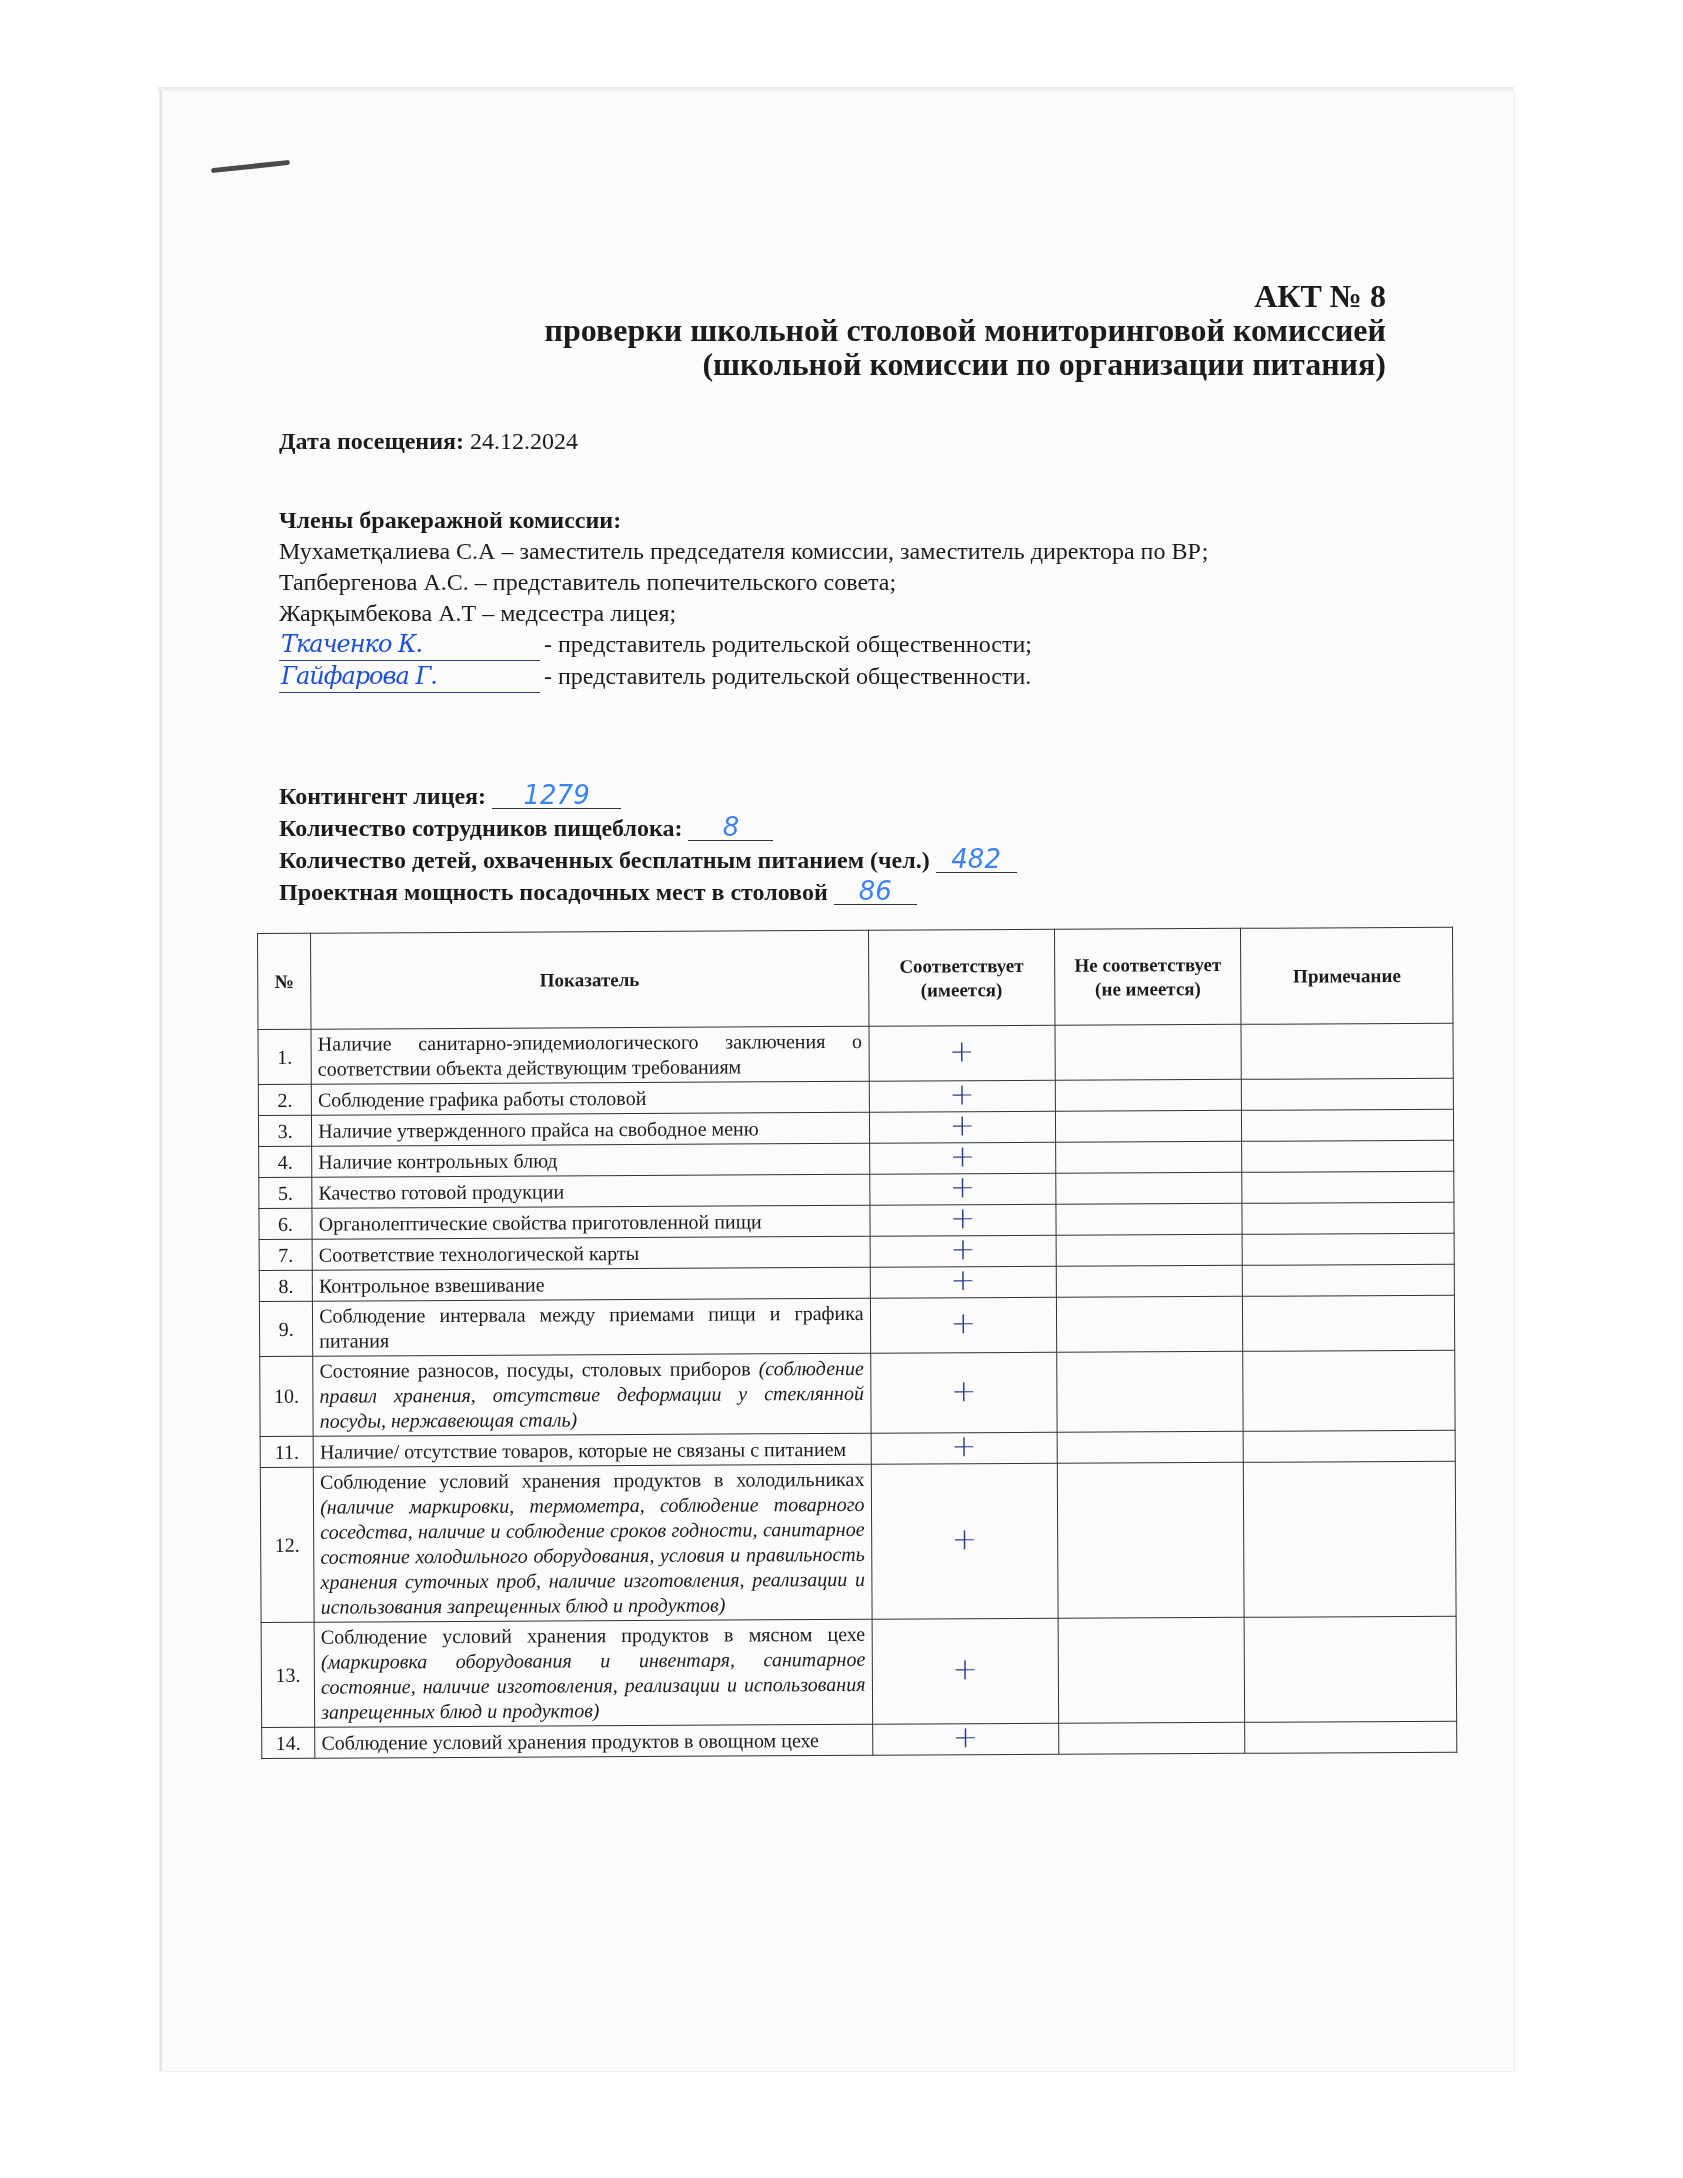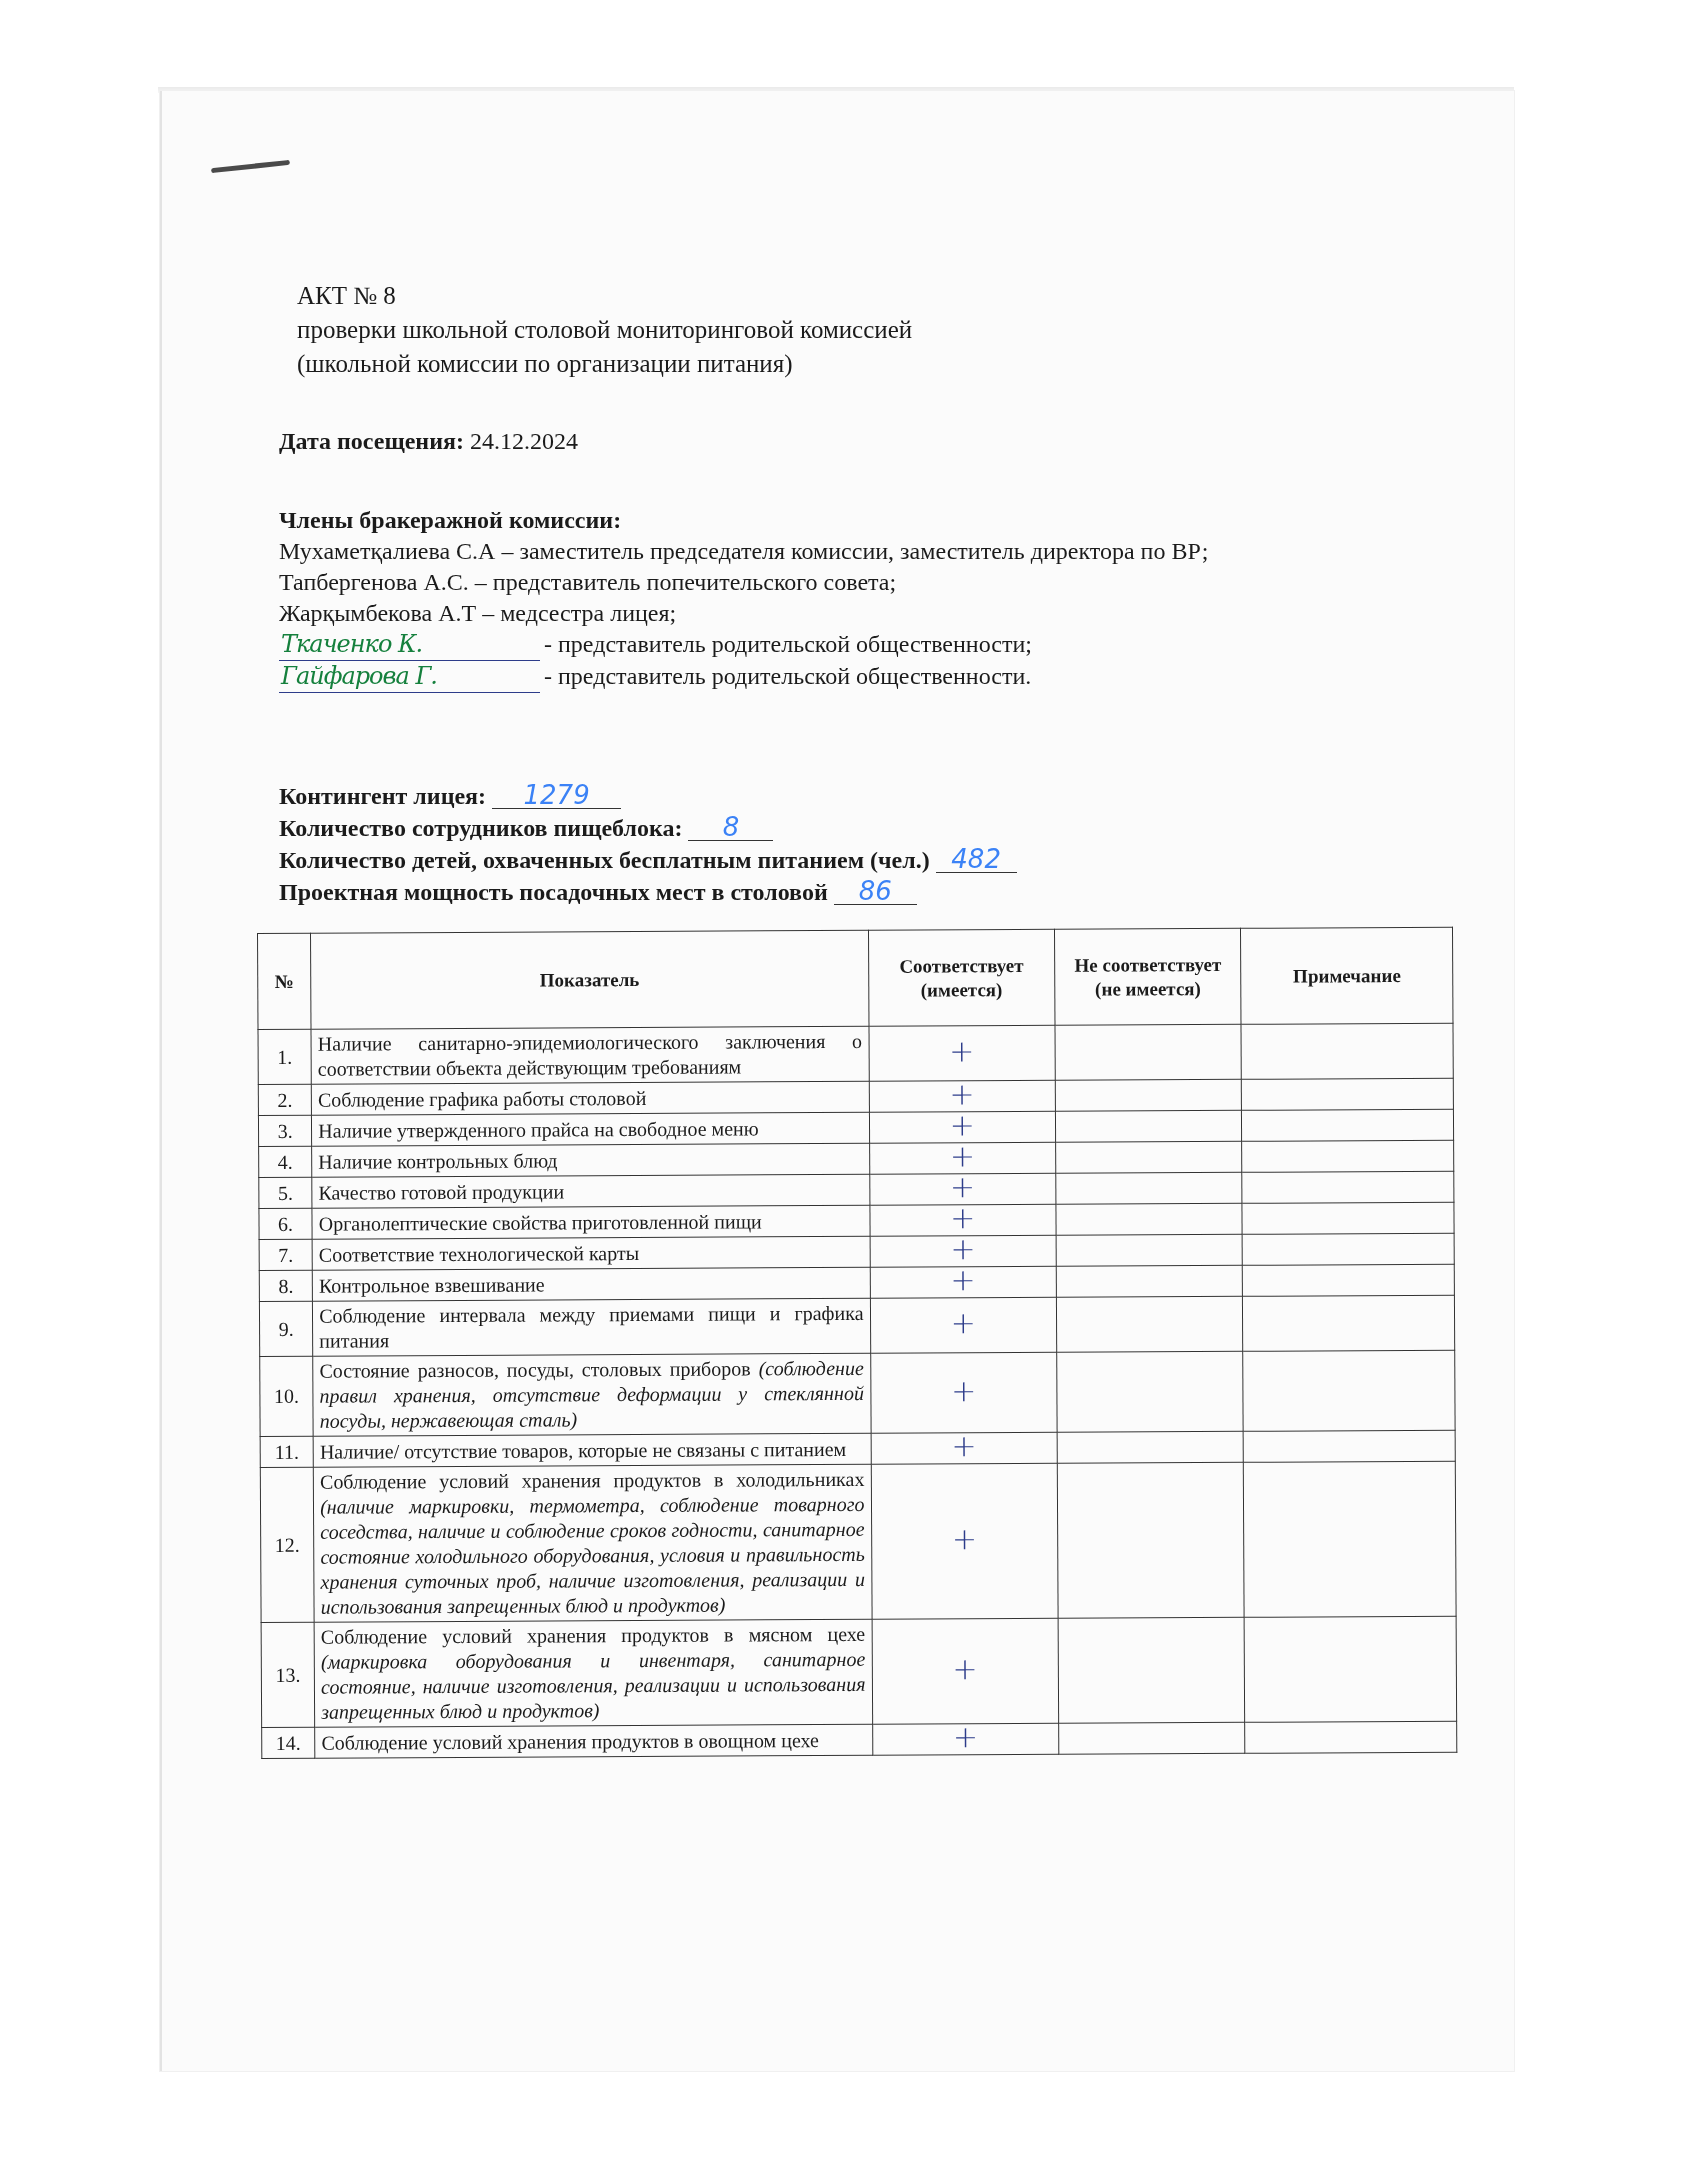--- a/index.html
+++ b/index.html
@@ -23,38 +23,38 @@
       position: absolute; left: 158px; top: 87px; width: 1356px; height: 6px;
       background: linear-gradient(#eaeaea, #f6f6f6);
     }
     .pen-mark {
       position: absolute; left: 211px; top: 164px;
       width: 79px; height: 5px; background: #4a4a4a;
       transform: rotate(-6deg); border-radius: 3px;
     }
     .title-block {
       position: absolute; left: 297px; top: 279px; width: 1089px;
-      text-align: left; font-weight: normal;
-      font-size: 25px; line-height: 34px;
+      text-align: right; font-weight: bold;
+      font-size: 32px; line-height: 34px;
     }
     .visit-date {
       position: absolute; left: 279px; top: 428px;
       font-size: 24px;
     }
     .visit-date .lbl { font-weight: bold; text-align: right; }
     .members {
       position: absolute; left: 279px; top: 505px; width: 1188px;
       font-size: 24px; line-height: 31px;
     }
     .members .head { font-weight: bold; }
     .sig {
       display: inline-block;
       font-family: "DejaVu Serif", serif;
       font-style: italic;
-      color: #15803d;
+      color: #1d4ed8;
       border-bottom: 1.5px solid #2d3c8a;
       padding: 0 2px;
       width: 257px;
       margin-right: 4px;
       letter-spacing: -1px;
     }
     .stats {
       position: absolute; left: 279px; top: 780px; width: 1188px;
       font-size: 24px; line-height: 32px; font-weight: bold;
     }

